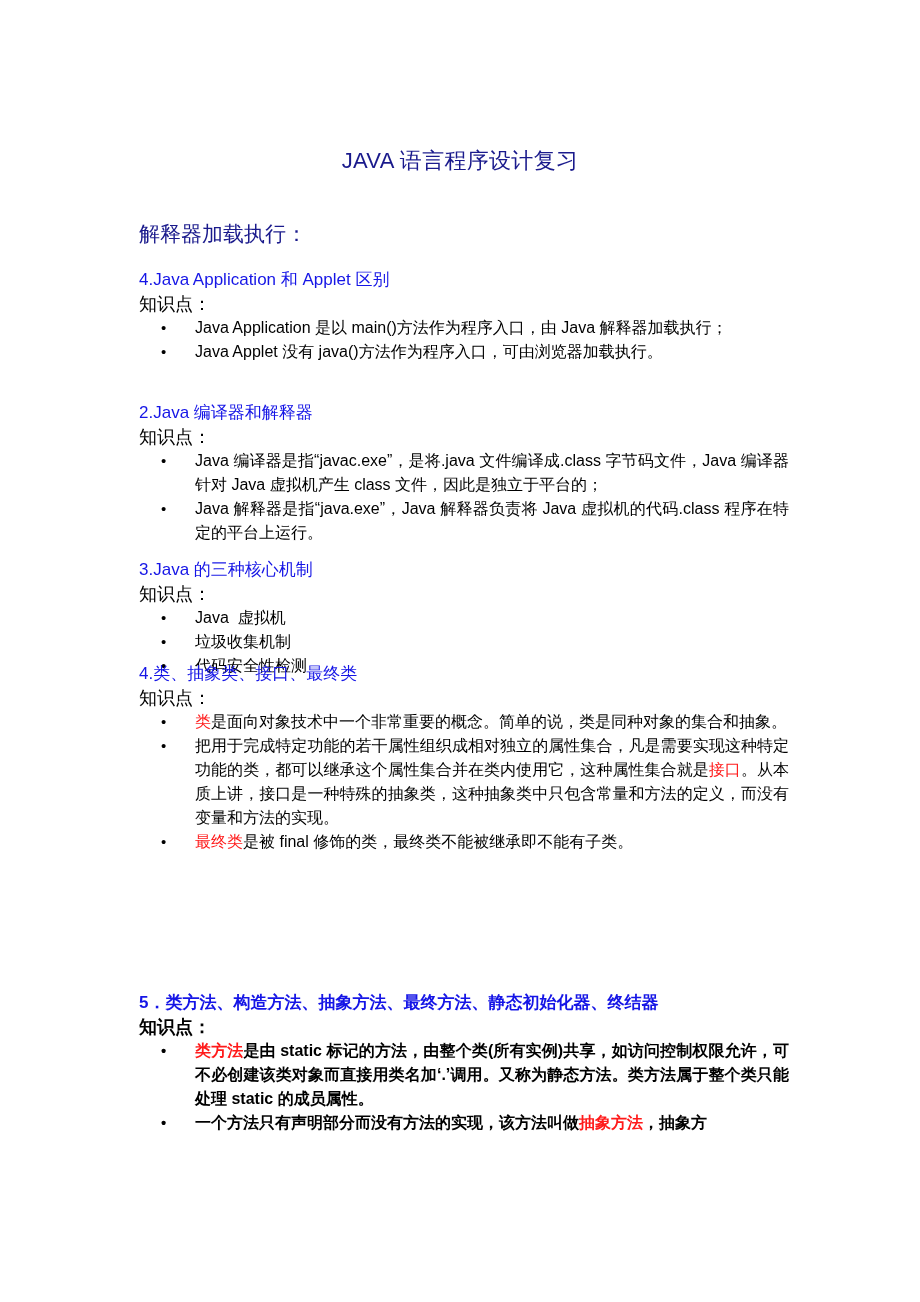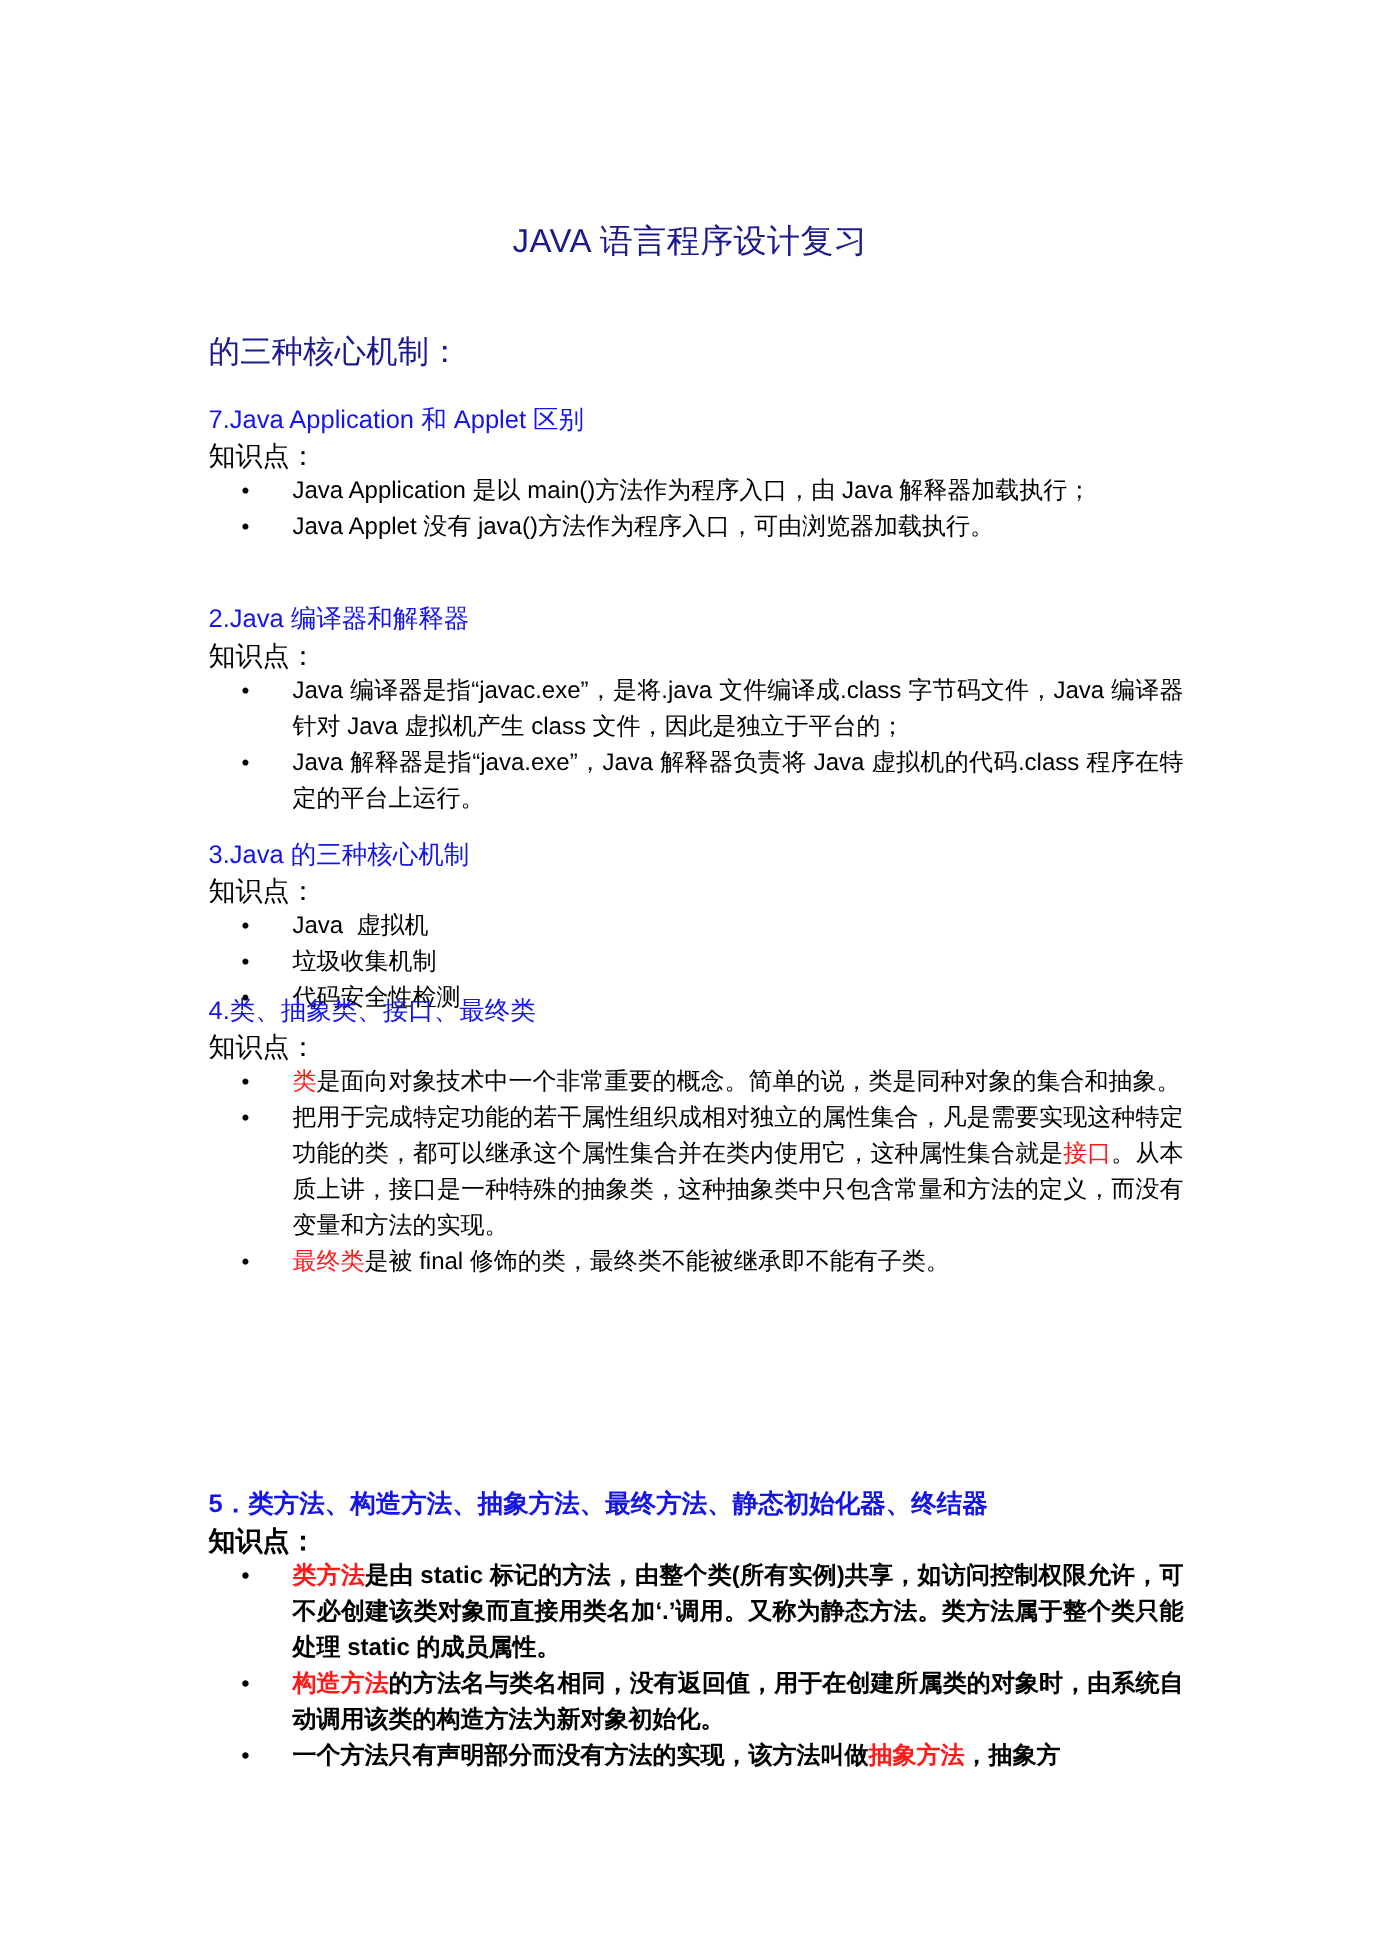--- a/index.html
+++ b/index.html
@@ -16,24 +16,24 @@
   ul.items li { position: relative; padding-left: 56px; font-size: 16px; line-height: 24px; }
   ul.items li::before { content: "•"; position: absolute; left: 22px; top: 0; font-size: 15px; }
   .hl { color: #ff1a1a; }
   .justify { text-align: justify; text-align-last: left; }
 </style>
 </head>
 <body>
 
 <div class="page">
   <div class="title">JAVA 语言程序设计复习</div>
-  <div class="h1">的三种核心机制：</div>
+  <div class="h1">解释器加载执行：</div>
 
   <div class="section" style="top:268px;">
-    <div class="sec-title">7.Java Application 和 Applet 区别</div>
+    <div class="sec-title">4.Java Application 和 Applet 区别</div>
     <div class="kp">知识点：</div>
     <ul class="items">
       <li class="justify"><span></span><span class="hl"></span><span>Java Application 是以 main()方法作为程序入口，由 Java 解释器加载执行；</span></li>
       <li><span></span><span class="hl"></span><span>Java Applet 没有 java()方法作为程序入口，可由浏览器加载执行。</span></li>
     </ul>
   </div>
 
   <div class="section" style="top:401px;">
     <div class="sec-title">2.Java 编译器和解释器</div>
     <div class="kp">知识点：</div>
@@ -61,17 +61,16 @@
       <li class="justify"><span>把用于完成特定功能的若干属性组织成相对独立的属性集合，凡是需要实现这种特定功能的类，都可以继承这个属性集合并在类内使用它，这种属性集合就是</span><span class="hl">接口</span><span>。从本质上讲，接口是一种特殊的抽象类，这种抽象类中只包含常量和方法的定义，而没有变量和方法的实现。</span></li>
       <li><span></span><span class="hl">最终类</span><span>是被 final 修饰的类，最终类不能被继承即不能有子类。</span></li>
     </ul>
   </div>
 
   <div class="section" style="top:991px;font-weight:bold;">
     <div class="sec-title">5．类方法、构造方法、抽象方法、最终方法、静态初始化器、终结器</div>
     <div class="kp">知识点：</div>
     <ul class="items">
       <li class="justify"><span></span><span class="hl">类方法</span><span>是由 static 标记的方法，由整个类(所有实例)共享，如访问控制权限允许，可不必创建该类对象而直接用类名加‘.’调用。又称为静态方法。类方法属于整个类只能处理 static  的成员属性。</span></li>
-      <li class="justify"><span></span><span class="hl">构造方法</span><span>的方法名与类名相同，没有返回值，用于在创建所属类的对象时，由系统自动调用该类的构造方法为新对象初始化。</span></li>
       <li><span>一个方法只有声明部分而没有方法的实现，该方法叫做</span><span class="hl">抽象方法</span><span>，抽象方</span></li>
     </ul>
   </div>
 </div>
 
 </body></html>

